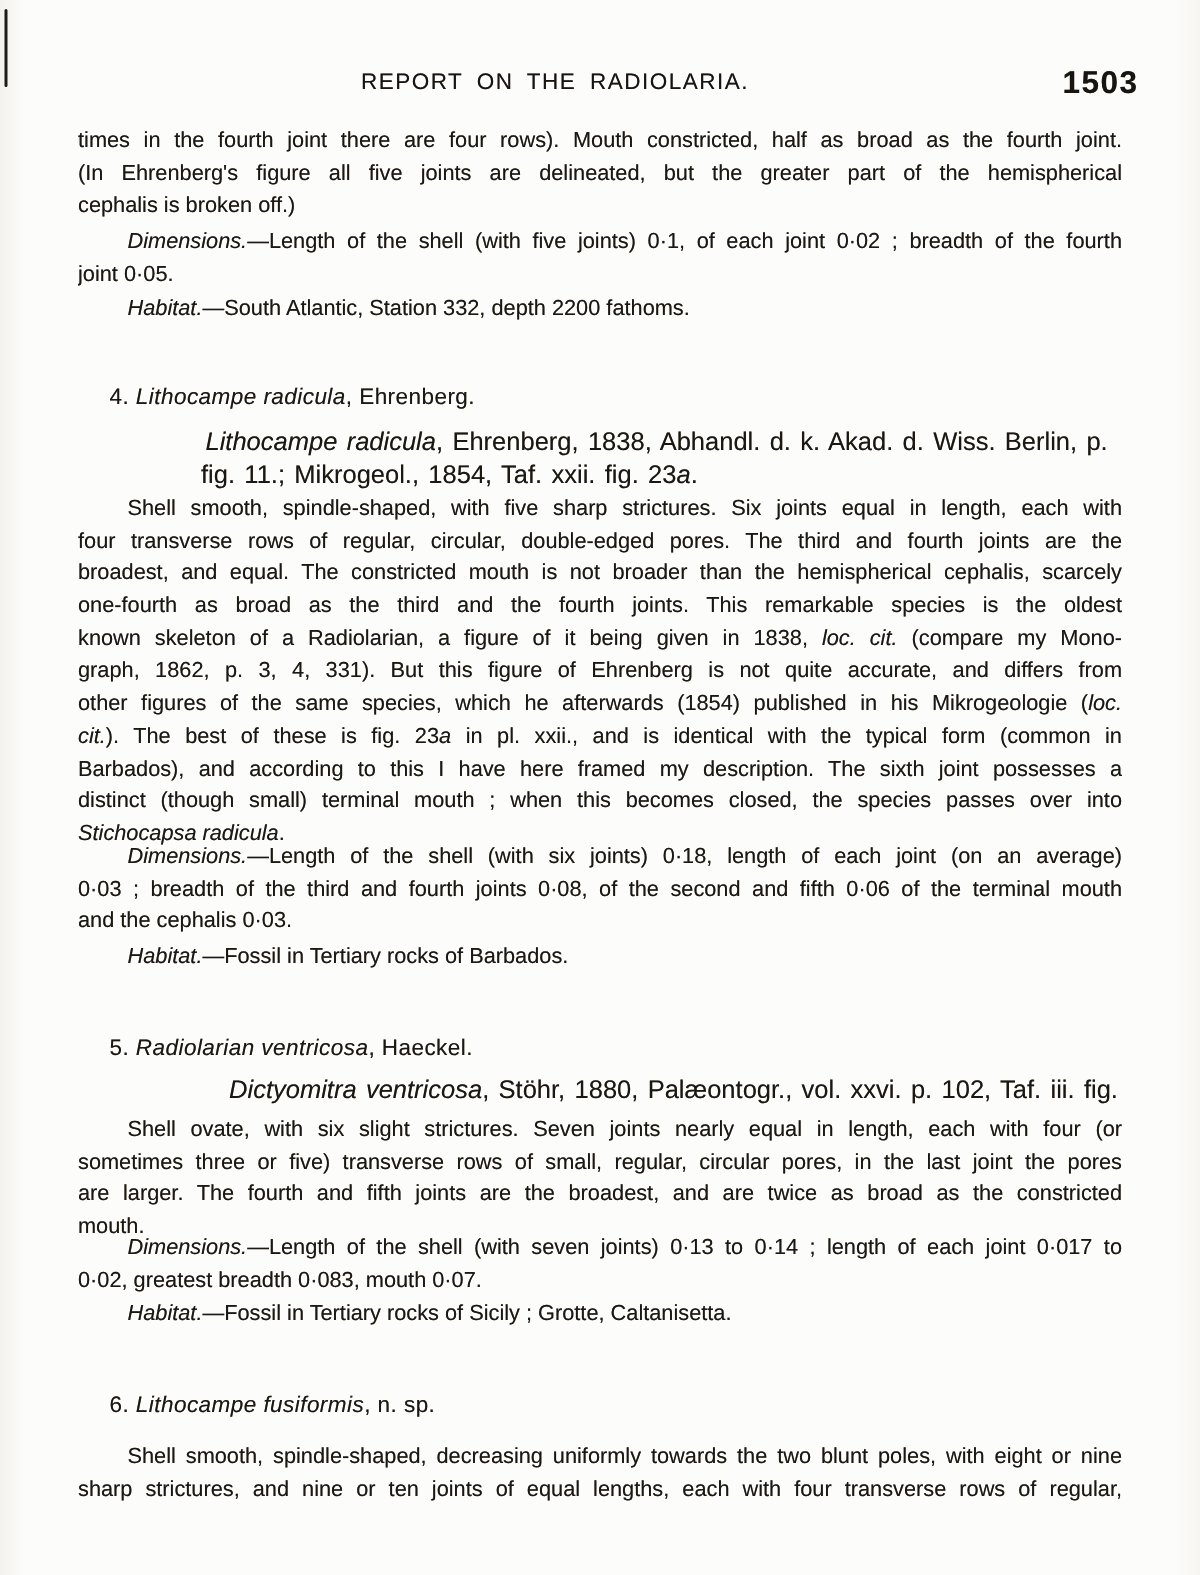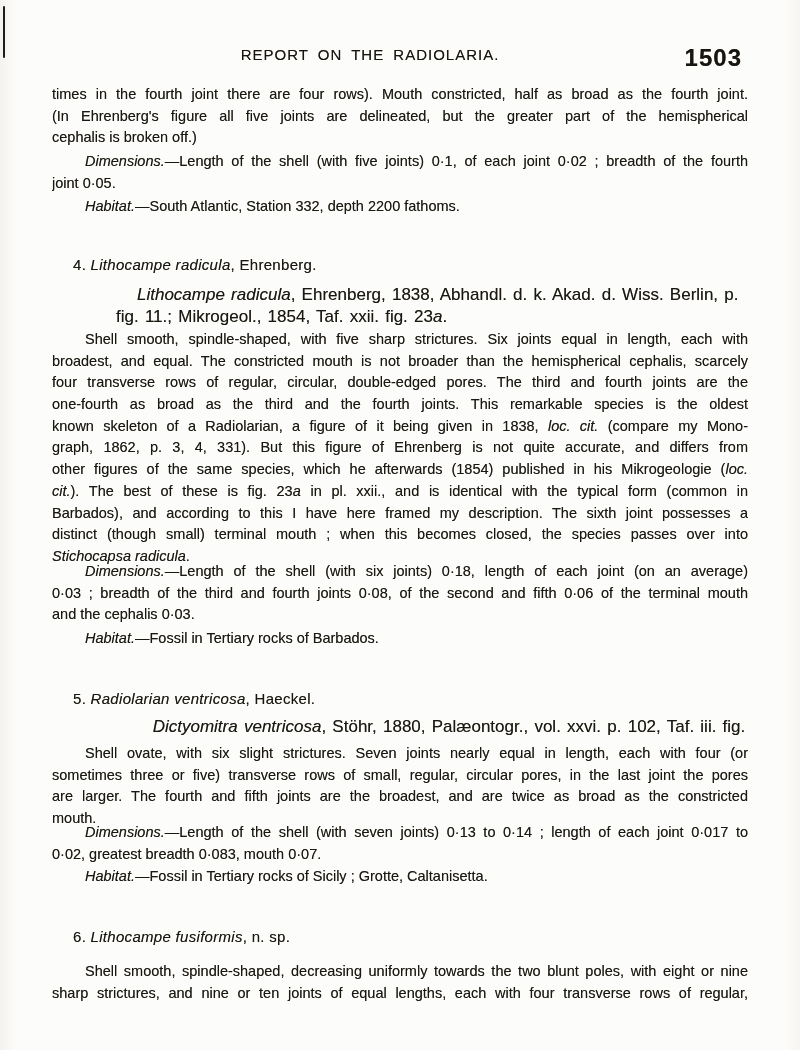--- a/index.html
+++ b/index.html
@@ -13,22 +13,22 @@
     color:#1b1812;
     text-shadow:0 0 0.35px rgba(25,20,10,0.55);
   }
   .running-title {
     position:absolute; top:46px; left:0; right:60px;
     text-align:center;
     font-size:15px; letter-spacing:1px; word-spacing:4px;
     color:#181510;
   }
   .page-number {
-    position:absolute; top:44px; right:58px;
-    font-size:24px; letter-spacing:1px; font-weight:600;
+    position:absolute; top:44px; right:41px;
+    font-size:21px; letter-spacing:1px; font-weight:600;
     color:#181510;
   }
   .para {
     position:absolute; left:52px; width:696px;
     font-size:14.5px; line-height:21.7px;
   }
   .para .line.just { text-align:justify; text-align-last:justify; }
   .para .line { height:21.7px; overflow:hidden; }
   .para .line.ind { text-indent:33px; }
   .heading {
@@ -61,26 +61,26 @@
       <div class="para" style="top: 151px;">
         <div class="line just ind"><i>Dimensions.</i><span>—Length of the shell (with five joints) 0·1, of each joint 0·02 ;  breadth of the fourth</span></div>
         <div class="line"><span>joint 0·05.</span></div>
       </div>
       <div class="para" style="top: 196px;">
         <div class="line ind"><i>Habitat.</i><span>—South Atlantic, Station 332, depth 2200 fathoms.</span></div>
       </div>
       <div class="heading" style="top: 252px;"><span>4. </span><i>Lithocampe radicula</i><span>, Ehrenberg.</span></div>
       <div class="citation" style="top: 284px;">
         <div class="line" style="margin-left: 85px;"><i>Lithocampe radicula</i><span>, Ehrenberg, 1838, Abhandl. d. k. Akad. d. Wiss. Berlin, p. 130, Taf. iv.</span></div>
-        <div class="line" style="margin-left: 64px;"><span>fig. 11.; Mikrogeol., 1854, Taf. xxii. fig. 23</span><i>a</i><span>.</span></div>
+        <div class="line" style="margin-left: 82px;"><span>fig. 11.; Mikrogeol., 1854, Taf. xxii. fig. 23</span><i>a</i><span>.</span></div>
       </div>
       <div class="para" style="top: 329px;">
         <div class="line just ind"><span>Shell smooth, spindle-shaped, with five sharp strictures.  Six joints equal in length, each with</span></div>
+        <div class="line just"><span>four transverse rows of regular, circular, double-edged pores.  The third and fourth joints are the</span></div>
         <div class="line just"><span>broadest, and equal.  The constricted mouth is not broader than the hemispherical cephalis, scarcely</span></div>
-        <div class="line just"><span>four transverse rows of regular, circular, double-edged pores.  The third and fourth joints are the</span></div>
         <div class="line just"><span>one-fourth as broad as the third and the fourth joints.  This remarkable species is the oldest</span></div>
         <div class="line just"><span>known skeleton of a Radiolarian, a figure of it being given in 1838, </span><i>loc. cit.</i><span> (compare my Mono-</span></div>
         <div class="line just"><span>graph, 1862, p. 3, 4, 331).  But this figure of Ehrenberg is not quite accurate, and differs from</span></div>
         <div class="line just"><span>other figures of the same species, which he afterwards (1854) published in his Mikrogeologie (</span><i>loc.</i></div>
         <div class="line just"><i>cit.</i><span>).  The best of these is fig. 23</span><i>a</i><span> in pl. xxii., and is identical with the typical form (common in</span></div>
         <div class="line just"><span>Barbados), and according to this I have here framed my description.  The sixth joint possesses a</span></div>
         <div class="line just"><span>distinct (though small) terminal mouth ; when this becomes closed, the species passes over into</span></div>
         <div class="line"><i>Stichocapsa radicula</i><span>.</span></div>
       </div>
       <div class="para" style="top: 561px;">

